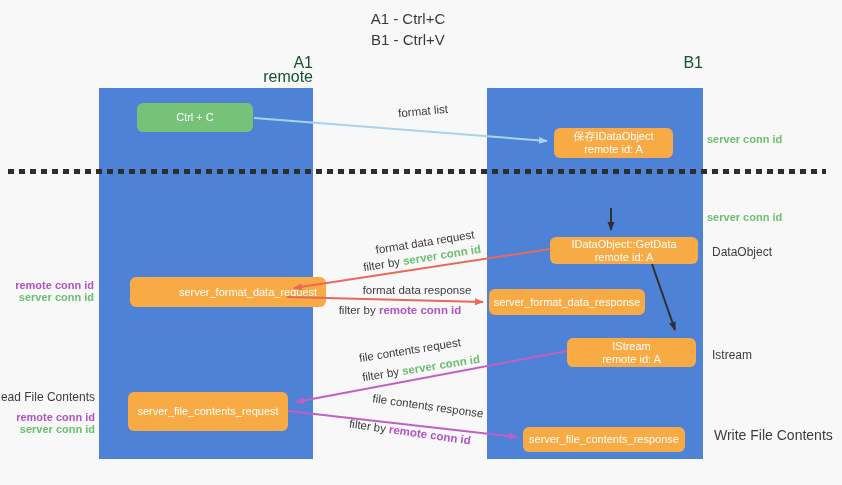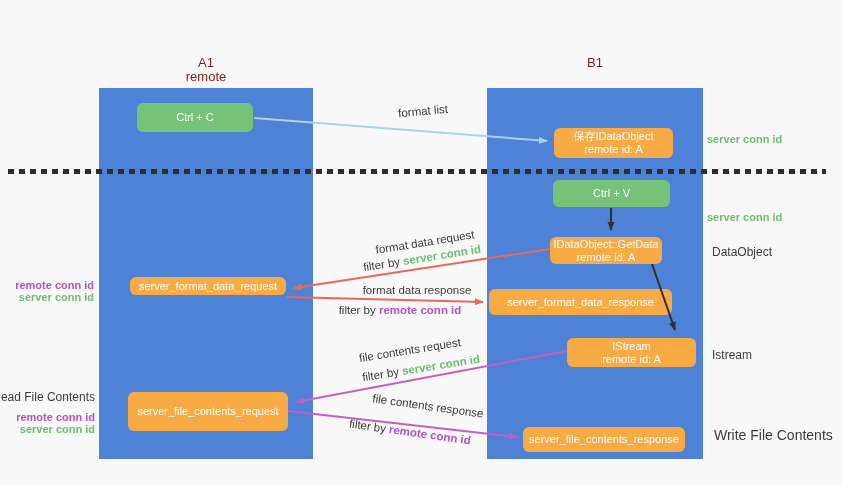--- a/index.html
+++ b/index.html
@@ -1,37 +1,37 @@
 <!DOCTYPE html>
 <html><head>
 <meta charset="utf-8">
 <style>
   html,body{margin:0;padding:0;background:#f8f8f8;}
   .canvas{position:relative;width:842px;height:485px;background:#f8f8f8;overflow:hidden;
           font-family:"Liberation Sans",sans-serif;color:#3c3c3c;}
   .abs{position:absolute;}
   .title{left:288px;top:8px;width:240px;text-align:center;font-size:15px;line-height:21px;color:#3a3a3a;}
-  .lane-header{top:56px;text-align:center;font-size:13px;line-height:14px;color:#7f1d1d;}
+  .lane-header{top:56px;text-align:right;font-size:16px;line-height:14px;color:#14532d;}
   .lane-header.a1{left:99px;width:214px;}
   .lane-header.b1{left:487px;width:216px;}
   .lane{top:88px;height:371px;background:#4e82d6;}
   .lane.a1{left:99px;width:214px;}
   .lane.b1{left:487px;width:216px;}
   .divider{left:8px;top:169px;width:818px;height:5px;
            background:repeating-linear-gradient(90deg,#2d2d2d 0 6px,transparent 6px 11px);}
   .node{display:flex;align-items:center;justify-content:center;flex-direction:column;
         color:#fff;font-size:11px;line-height:13px;text-align:center;border-radius:6px;}
   .green{background:#77c279;}
   .orange{background:#f8ab44;}
   #ctrl-c{left:137px;top:103px;width:116px;height:29px;}
   #save-obj{left:554px;top:128px;width:119px;height:30px;}
   #ctrl-v{left:553px;top:180px;width:117px;height:27px;}
-  #getdata{left:550px;top:237px;width:112px;height:27px;}
-  #fmt-req{left:130px;top:277px;width:156px;height:18px;}
-  #fmt-res{left:489px;top:289px;width:183px;height:26px;}
+  #getdata{left:550px;top:237px;width:148px;height:27px;}
+  #fmt-req{left:130px;top:277px;width:156px;height:30px;padding-left:40px;}
+  #fmt-res{left:489px;top:289px;width:156px;height:26px;}
   #istream{left:567px;top:338px;width:129px;height:29px;}
   #file-req{left:128px;top:392px;width:160px;height:39px;}
   #file-res{left:523px;top:427px;width:162px;height:25px;}
   .side{font-size:11px;line-height:12px;}
   .gtext{color:#6cbf6e;font-weight:bold;}
   .ptext{color:#b253c6;font-weight:bold;}
   .dark{color:#3c3c3c;}
   #server-conn-r1{left:707px;top:133px;}
   #server-conn-r2{left:707px;top:211px;}
   #dataobject-label{left:712px;top:246px;font-size:12px;}
@@ -52,43 +52,44 @@
   #lbl-fcr-filter{left:331px;top:362px;}
   #lbl-fcs{left:338px;top:400px;}
   #lbl-fcs-filter{left:320px;top:426px;}
   svg.overlay{position:absolute;left:0;top:0;width:842px;height:485px;pointer-events:none;}
 </style>
 </head>
 <body>
 
 <div class="canvas">
 
+  <div class="abs title">
+    <div>A1 - Ctrl+C</div>
+    <div>B1 - Ctrl+V</div>
+  </div>
 
   <div class="abs lane-header a1">
     <div>A1</div>
     <div>remote</div>
   </div>
   <div class="abs lane-header b1">
     <div>B1</div>
   </div>
 
   <div class="abs lane a1"></div>
   <div class="abs lane b1"></div>
 
   <div class="abs divider"></div>
 
   <div id="ctrl-c" class="abs node green">
     <span>Ctrl + C</span>
   </div>
   <div id="save-obj" class="abs node orange">
     <span>保存IDataObject</span>
     <span>remote id: A</span>
-  </div>
-  <div id="ctrl-v" class="abs node green">
-    <span>Ctrl + V</span>
   </div>
   <div id="getdata" class="abs node orange">
     <span>IDataObject::GetData</span>
     <span>remote id: A</span>
   </div>
   <div id="fmt-req" class="abs node orange">
     <span>server_format_data_request</span>
   </div>
   <div id="fmt-res" class="abs node orange">
     <span>server_format_data_response</span>

